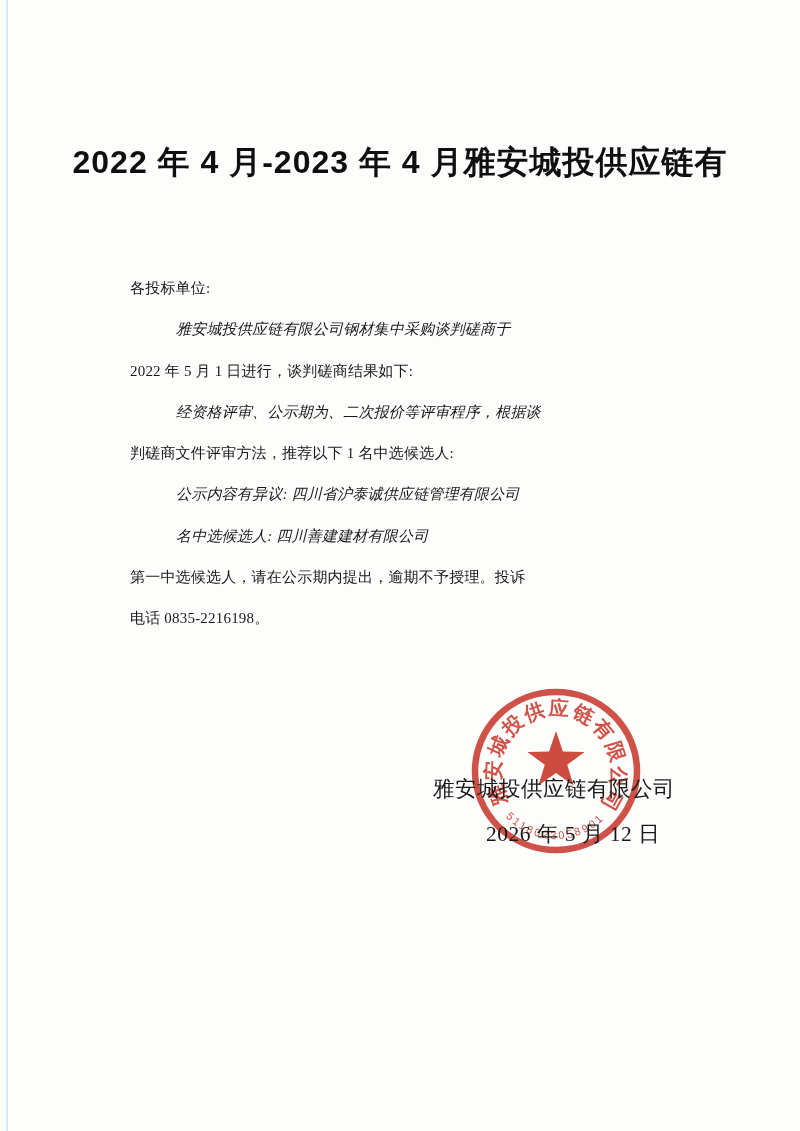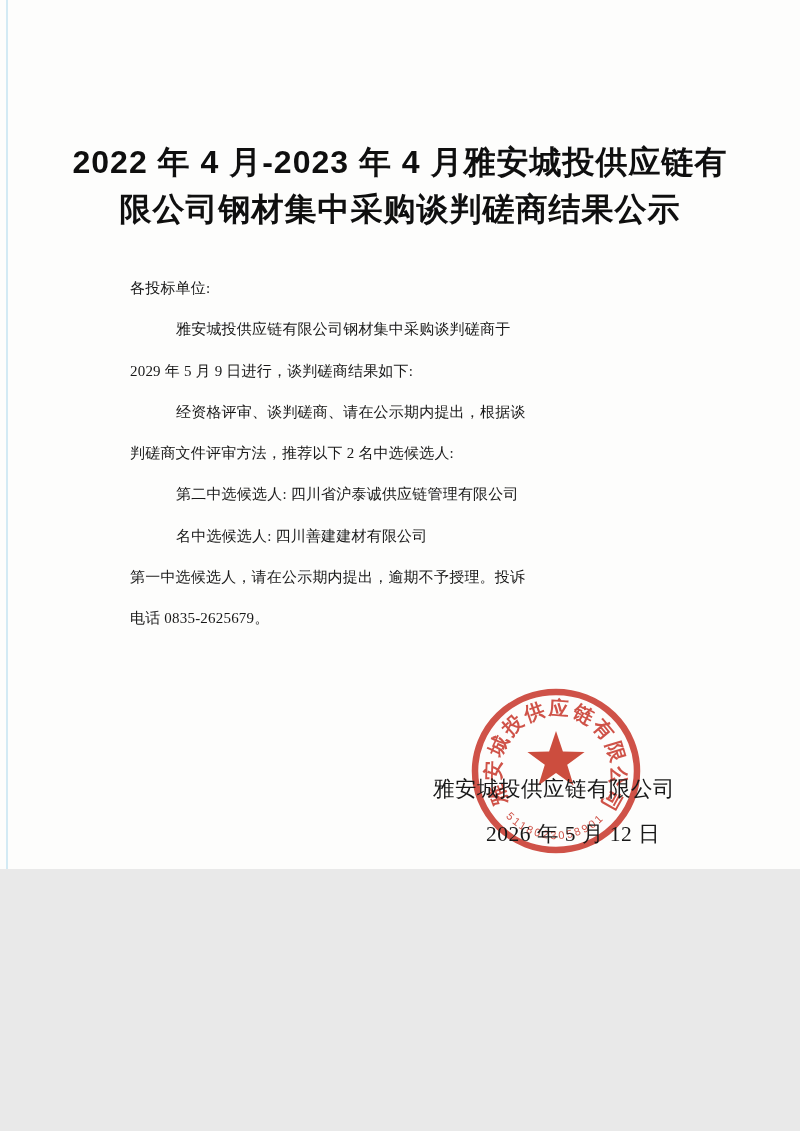--- a/index.html
+++ b/index.html
@@ -1,37 +1,37 @@
 <!DOCTYPE html>
 <html><head>
 <meta charset="utf-8">
 <style>
   html,body{margin:0;padding:0;background:#e9e9e9;}
   .page{
-    position:relative;width:800px;height:869px;margin:0 auto;
+    position:relative;width:800px;height:1131px;margin:0 auto;
     background:#fdfdfc;overflow:hidden;
     font-family:"Liberation Serif","DejaVu Serif",serif;color:#141414;
   }
   .scan-edge{
     position:absolute;left:6px;top:0;width:2px;height:1131px;
     background:rgba(170,215,235,.5);
   }
   .doc-title{
     position:absolute;left:0;top:139px;width:800px;
     text-align:center;font-family:"Liberation Sans","DejaVu Sans",sans-serif;
     font-weight:700;font-size:32px;line-height:47px;color:#0f0f0f;
     letter-spacing:1px;
   }
   .body-block{
     position:absolute;left:130px;top:268px;width:570px;
     font-size:15px;line-height:41.3px;color:#181818;
     letter-spacing:0.2px;white-space:nowrap;
   }
   .line{height:41.3px;}
-  .line.indent{padding-left:46px;}
+  .line.indent{padding-left:46px;font-style:italic;}
   .sig-company{
     position:absolute;left:433px;top:774px;font-size:21.5px;
     letter-spacing:0.5px;color:#181818;z-index:3;white-space:nowrap;
   }
   .sig-date{
     position:absolute;left:486px;top:819px;font-size:21.5px;
     letter-spacing:0.5px;color:#181818;z-index:3;white-space:nowrap;
   }
   .seal{
     position:absolute;left:468px;top:684px;width:176px;height:172px;
@@ -41,33 +41,32 @@
 </style>
 </head>
 <body>
 
 <div class="page">
 
   <div class="scan-edge"></div>
 
   <div class="doc-title">
     <div>2022 年 4 月-2023 年 4 月雅安城投供应链有</div>
-    <div>限公司钢材集中采购谈判磋商结果公示</div>
   </div>
 
   <div class="body-block">
     <div class="line">各投标单位:</div>
     <div class="line indent">雅安城投供应链有限公司钢材集中采购谈判磋商于</div>
-    <div class="line">2029 年 5 月 9 日进行，谈判磋商结果如下:</div>
-    <div class="line indent">经资格评审、谈判磋商、请在公示期内提出，根据谈</div>
-    <div class="line">判磋商文件评审方法，推荐以下 2 名中选候选人:</div>
-    <div class="line indent">第二中选候选人: 四川省沪泰诚供应链管理有限公司</div>
+    <div class="line">2022 年 5 月 1 日进行，谈判磋商结果如下:</div>
+    <div class="line indent">经资格评审、公示期为、二次报价等评审程序，根据谈</div>
+    <div class="line">判磋商文件评审方法，推荐以下 1 名中选候选人:</div>
+    <div class="line indent">公示内容有异议: 四川省沪泰诚供应链管理有限公司</div>
     <div class="line indent">名中选候选人: 四川善建建材有限公司</div>
     <div class="line">第一中选候选人，请在公示期内提出，逾期不予授理。投诉</div>
-    <div class="line">电话 0835-2625679。</div>
+    <div class="line">电话 0835-2216198。</div>
   </div>
 
   <div class="seal">
     <svg width="176" height="172" viewBox="0 0 176 172" xmlns="http://www.w3.org/2000/svg">
       <defs>
         <path id="sealArcTop" d="M 42.1,119.1 A 56,56 0 1 1 133.9,119.1" fill="none"></path>
         <path id="sealArcBottom" d="M 27.4,117.9 A 68,68 0 0 0 148.6,117.9" fill="none"></path>
       </defs>
       <ellipse cx="88" cy="87" rx="81" ry="79" fill="none" stroke="#c8372b" stroke-width="6.5"></ellipse>
       <polygon fill="#c5311f" points="88,47 94.9,67.6 116.6,67.9 99.2,80.8 105.6,101.5 88,88.9 70.4,101.5 76.8,80.8 59.4,67.9 81.1,67.6"></polygon>

